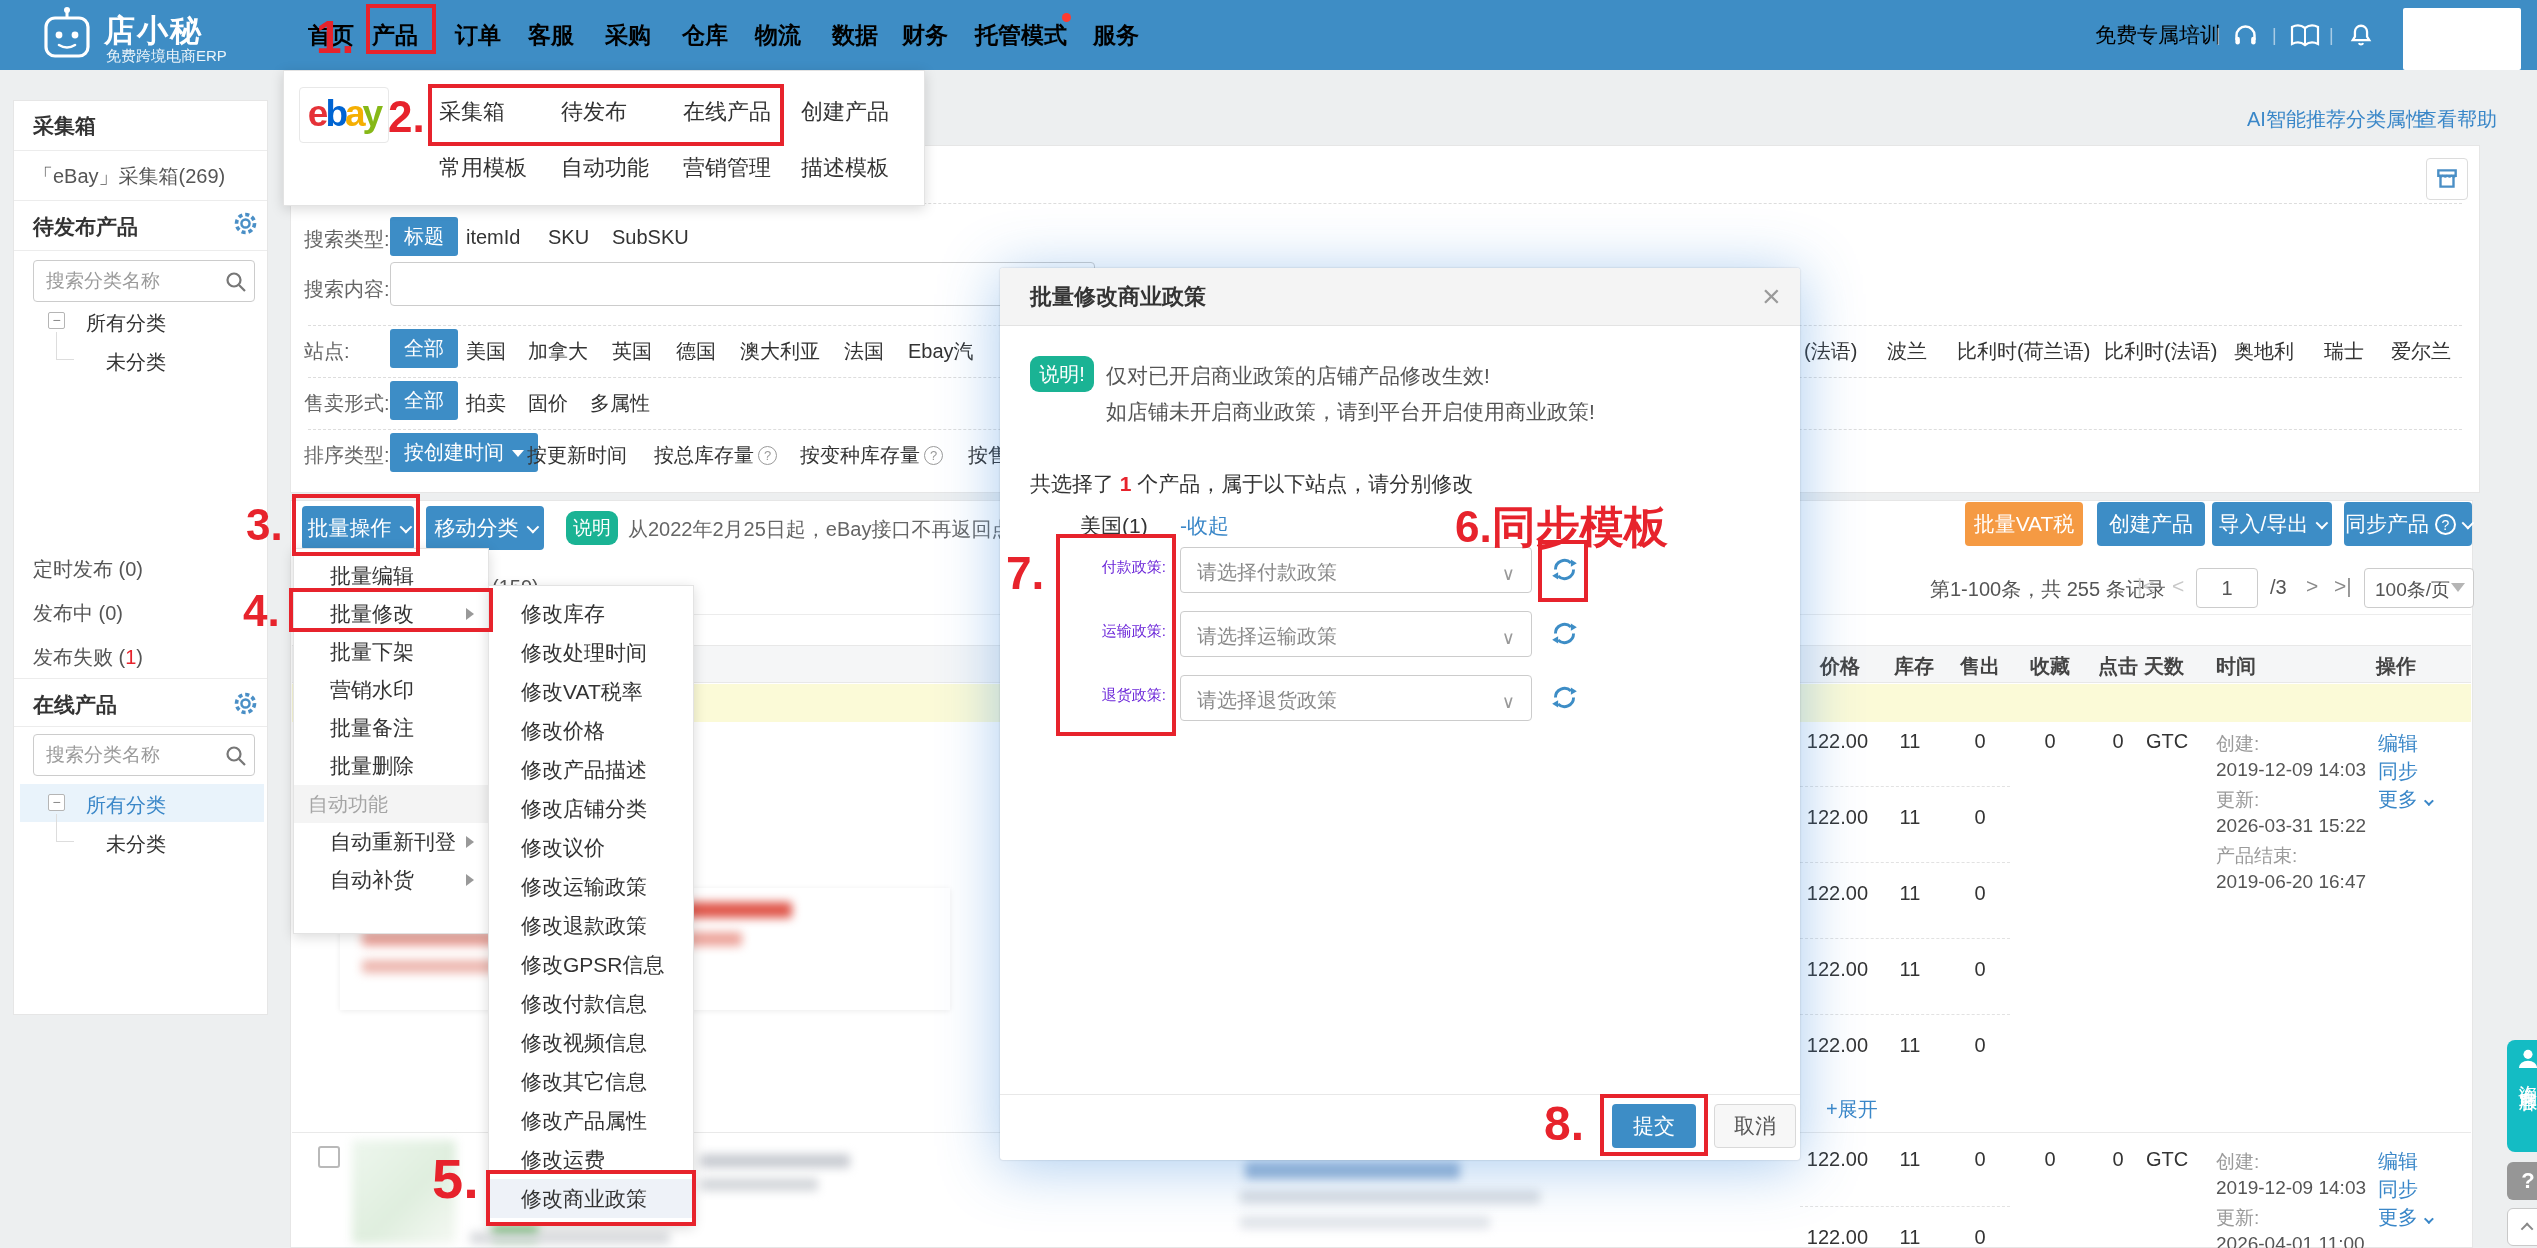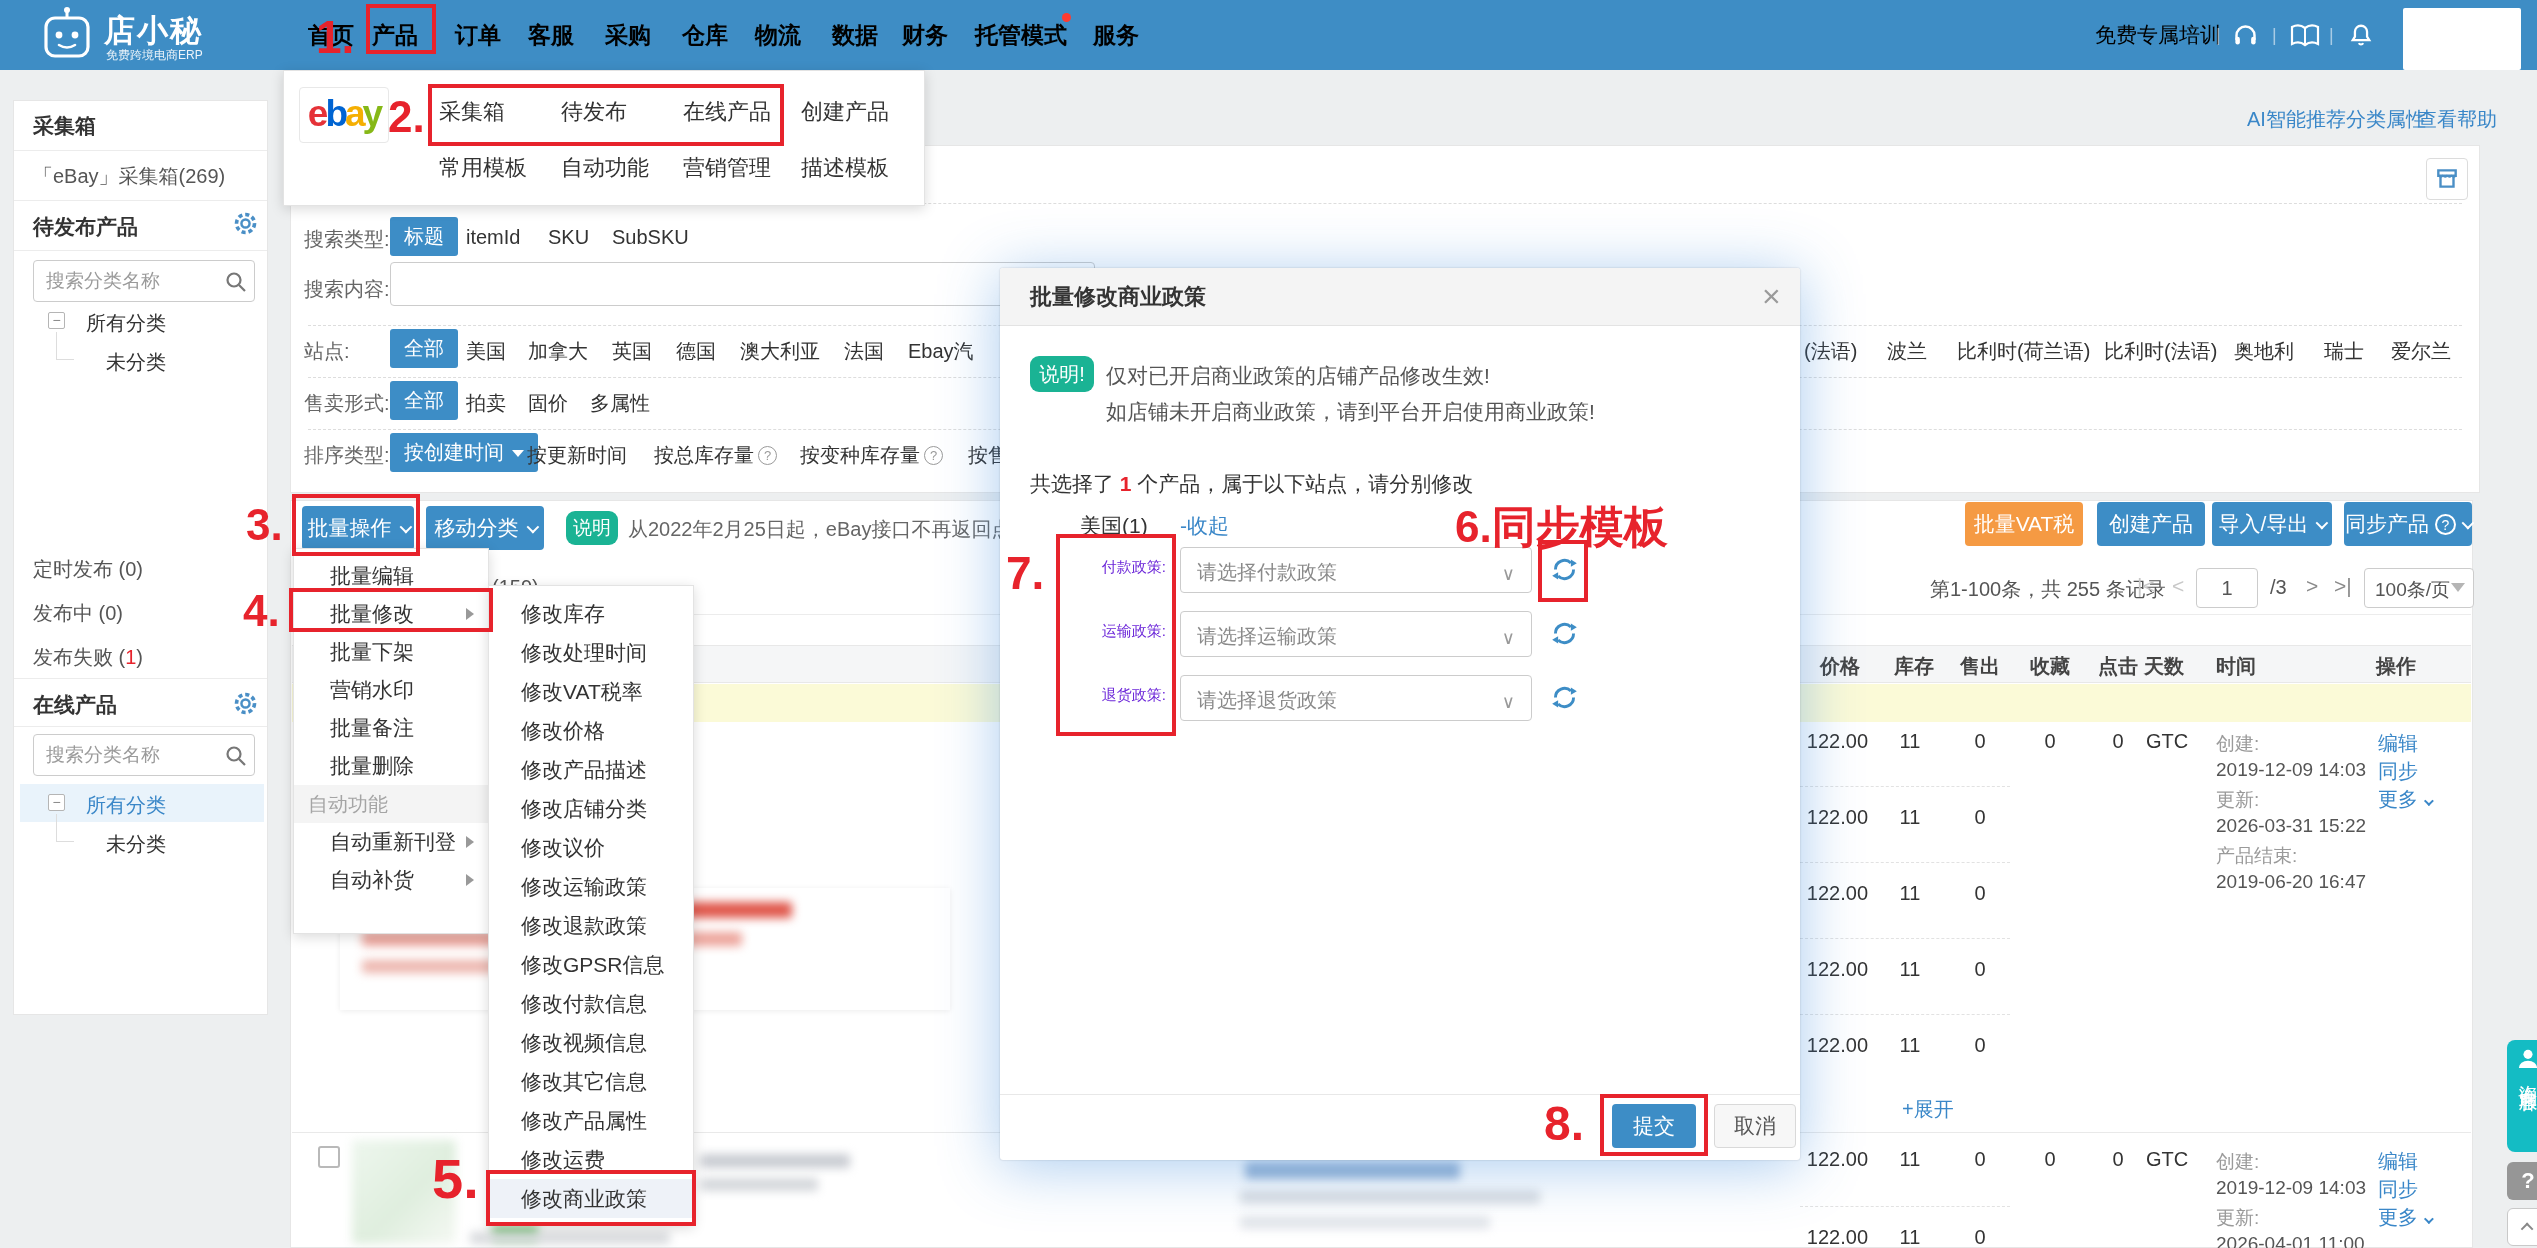--- a/index.html
+++ b/index.html
@@ -5,21 +5,21 @@
 *{margin:0;padding:0;box-sizing:border-box}
 body{font-family:"Liberation Sans","DejaVu Sans",sans-serif;background:#dfe2e5}
 #app{position:relative;width:2537px;height:1248px;background:#edeff0;overflow:hidden;font-size:20px;color:#333}
 .abs{position:absolute}
 .panel{position:absolute;background:#fff;border:1px solid #e6e6e6}
 
 .navbar{position:absolute;left:0;top:0;width:2537px;height:70px;background:#3e8dc5;z-index:5}
 .nav-item{position:absolute;top:0;height:82px;line-height:70px;color:#000000;font-size:23px;font-weight:bold;cursor:pointer}
 .nav-sep{position:absolute;top:0;height:70px;line-height:70px;color:rgba(255,255,255,.55);font-size:18px}
 .logo-title{position:absolute;left:104px;top:10px;font-size:31px;font-weight:bold;color:#fff;letter-spacing:2px}
-.logo-sub{position:absolute;left:106px;top:47px;font-size:12px;color:rgba(255,255,255,.9)}
+.logo-sub{position:absolute;left:106px;top:47px;font-size:15px;color:rgba(255,255,255,.9)}
 .red-dot{position:absolute;width:9px;height:9px;border-radius:50%;background:#ff3b30}
 .acct-box{position:absolute;left:2403px;top:8px;width:118px;height:62px;background:#fff;border-radius:2px}
 
 .blue-link{color:#3a87c8;cursor:pointer;text-decoration:none}
 
 .flabel{position:absolute;color:#666;font-size:20px}
 .chip{display:inline-block;padding:6px 14px;border-radius:3px;font-size:20px;color:#333;cursor:pointer}
 .chip.sel{background:#3d8dc6;color:#fff}
 .opt{position:absolute;font-size:20px;color:#333;cursor:pointer}
 .dash{position:absolute;border-top:1px dashed #ddd;height:0}
@@ -297,21 +297,21 @@
   <span class="td" style="left:1892px;top:882px;width:36px;text-align:center">11</span>
   <span class="td" style="left:1966px;top:882px;width:28px;text-align:center">0</span>
   <div class="dashsep" style="left:1800px;top:938px"></div>
   <span class="td" style="left:1796px;top:958px;width:72px;text-align:right">122.00</span>
   <span class="td" style="left:1892px;top:958px;width:36px;text-align:center">11</span>
   <span class="td" style="left:1966px;top:958px;width:28px;text-align:center">0</span>
   <div class="dashsep" style="left:1800px;top:1014px"></div>
   <span class="td" style="left:1796px;top:1034px;width:72px;text-align:right">122.00</span>
   <span class="td" style="left:1892px;top:1034px;width:36px;text-align:center">11</span>
   <span class="td" style="left:1966px;top:1034px;width:28px;text-align:center">0</span>
-  <span class="tlink" style="left:1902px;top:1096px">+展开</span>
+  <span class="tlink" style="left:1826px;top:1096px">+展开</span>
 
   <div class="hr" style="left:292px;top:1132px;width:2179px;border-color:#e9e9e9"></div>
 
   <span class="td" style="left:1796px;top:1148px;width:72px;text-align:right">122.00</span>
   <span class="td" style="left:1892px;top:1148px;width:36px;text-align:center">11</span>
   <span class="td" style="left:1966px;top:1148px;width:28px;text-align:center">0</span>
   <span class="td" style="left:2036px;top:1148px;width:28px;text-align:center">0</span>
   <span class="td" style="left:2104px;top:1148px;width:28px;text-align:center">0</span>
   <span class="td" style="left:2146px;top:1148px">GTC</span>
   <span class="tdg" style="left:2216px;top:1149px">创建:</span>

